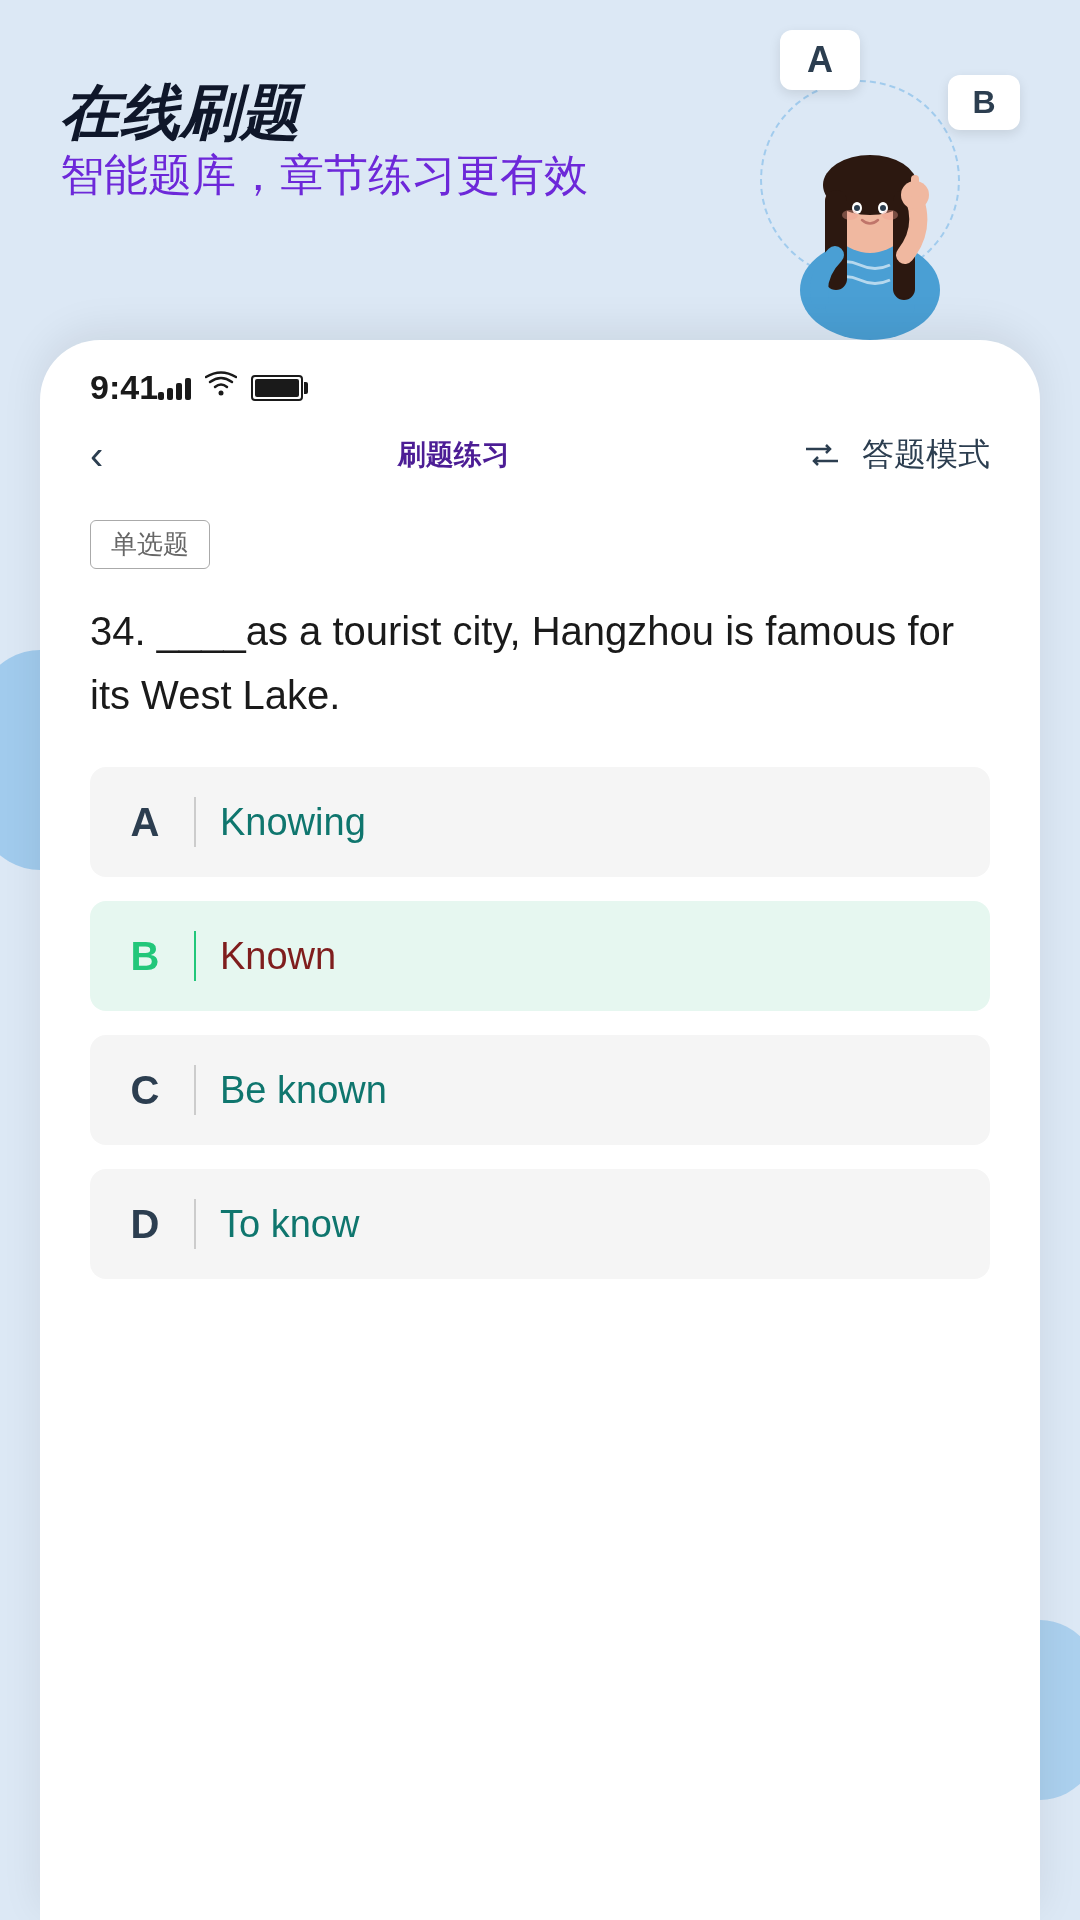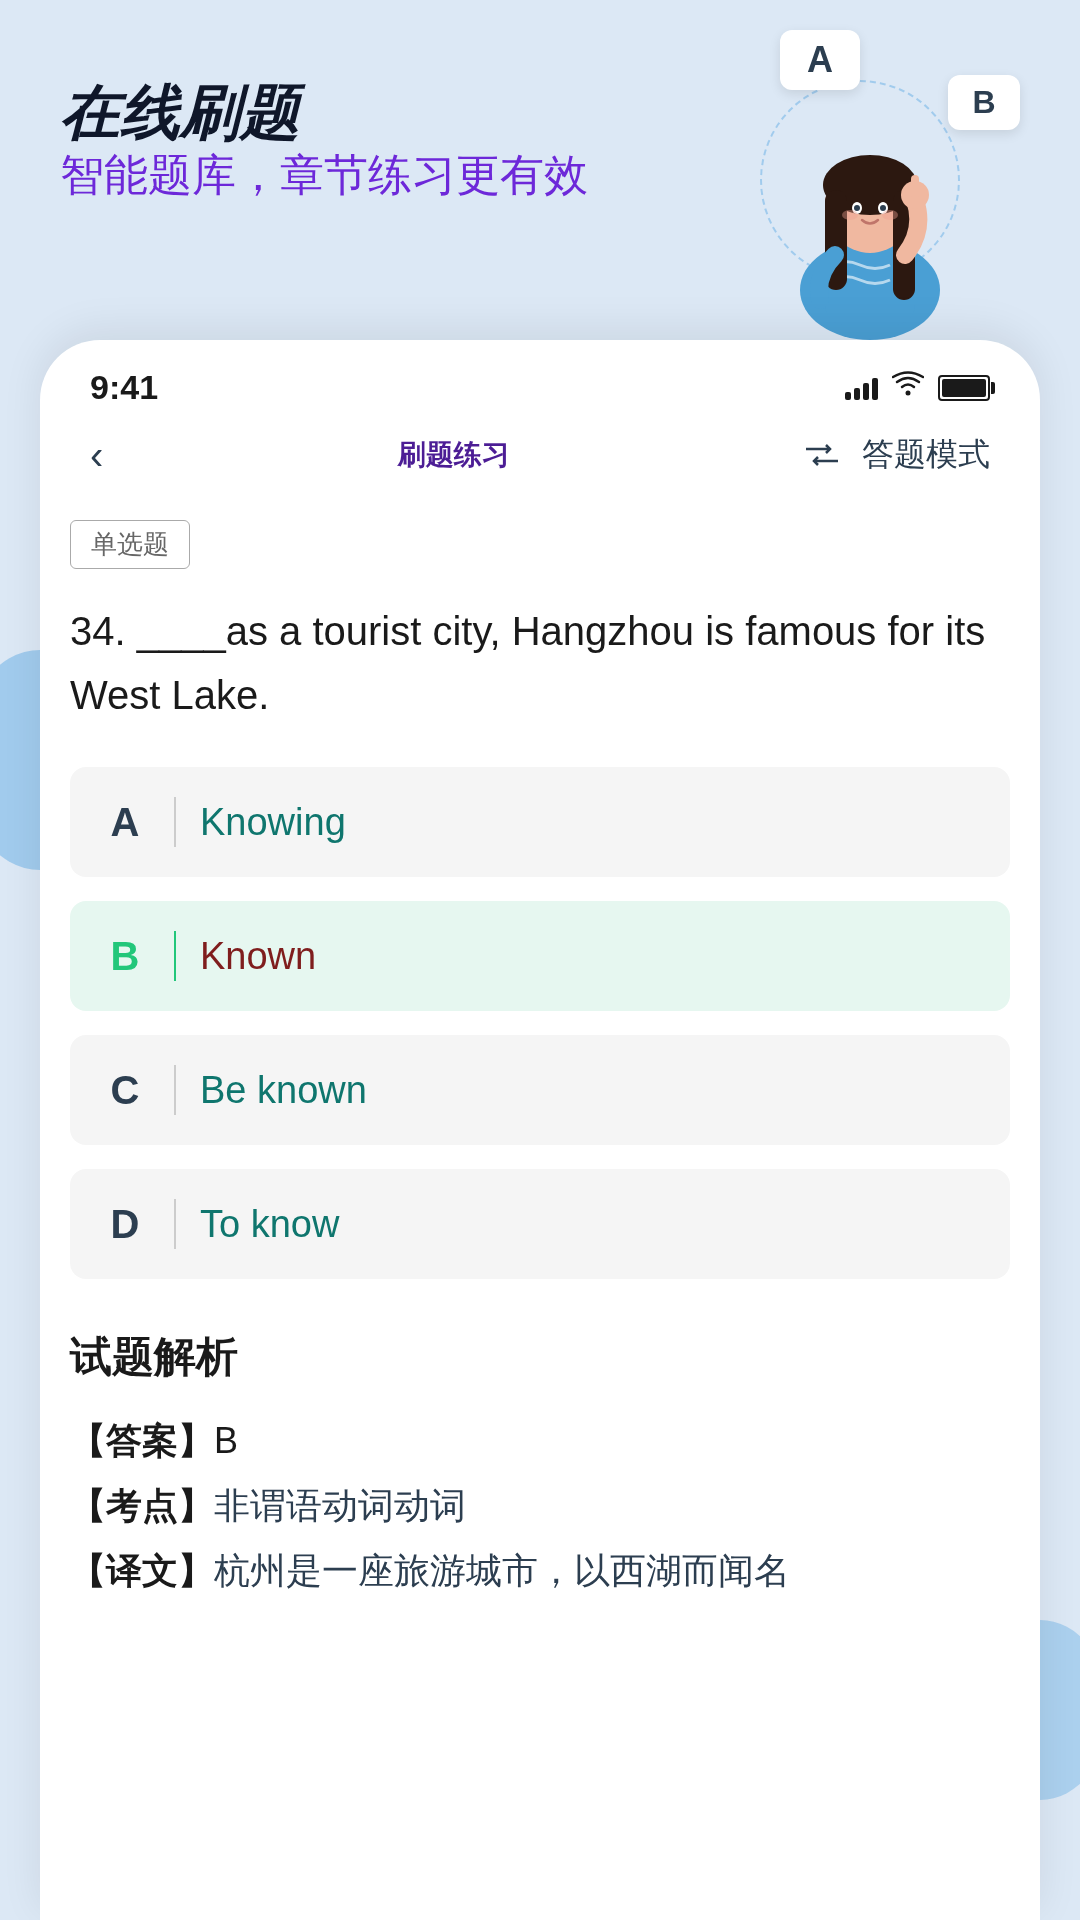--- a/index.html
+++ b/index.html
@@ -116,21 +116,21 @@
       bottom: 0;
       background: white;
       border-radius: 60px 60px 0 0;
       overflow: hidden;
       box-shadow: 0 -10px 40px rgba(0,0,0,0.08);
     }
 
     
     .status-bar {
       display: flex;
-      justify-content: space-between;
+      justify-content: flex-start;
       align-items: center;
       padding: 30px 50px 15px 50px;
       height: 80px;
     }
 
     .status-time {
       font-size: 34px;
       font-weight: 600;
       color: #1a1a1a;
     }
@@ -215,21 +215,21 @@
     .nav-mode {
       display: flex;
       align-items: center;
       gap: 22px;
       font-size: 32px;
       color: #2c3e50;
     }
 
     
     .content-area {
-      padding: 20px 30px;
+      padding: 20px 50px;
       overflow-y: auto;
       height: calc(100% - 160px);
     }
 
     
     .question-type-badge {
       display: inline-block;
       border: 1.5px solid #aaa;
       border-radius: 6px;
       padding: 6px 20px;
@@ -462,28 +462,15 @@
       <span class="option-text">Be known</span>
     </div>
 
     <div class="answer-option">
       <span class="option-letter">D</span>
       <div class="option-divider"></div>
       <span class="option-text">To know</span>
     </div>
 
     
-    <div class="analysis-section">
-      <div class="analysis-title">试题解析</div>
-
-      <div class="analysis-item">
-        <span class="label">【答案】</span><span class="analysis-answer-value">B</span>
-      </div>
-      <div class="analysis-item">
-        <span class="label">【考点】</span><span>非谓语动词动词</span>
-      </div>
-      <div class="analysis-item">
-        <span class="label">【译文】</span><span>杭州是一座旅游城市，以西湖而闻名</span>
-      </div>
-    </div>
 
   </div>
 </div>
 
 </body></html>

